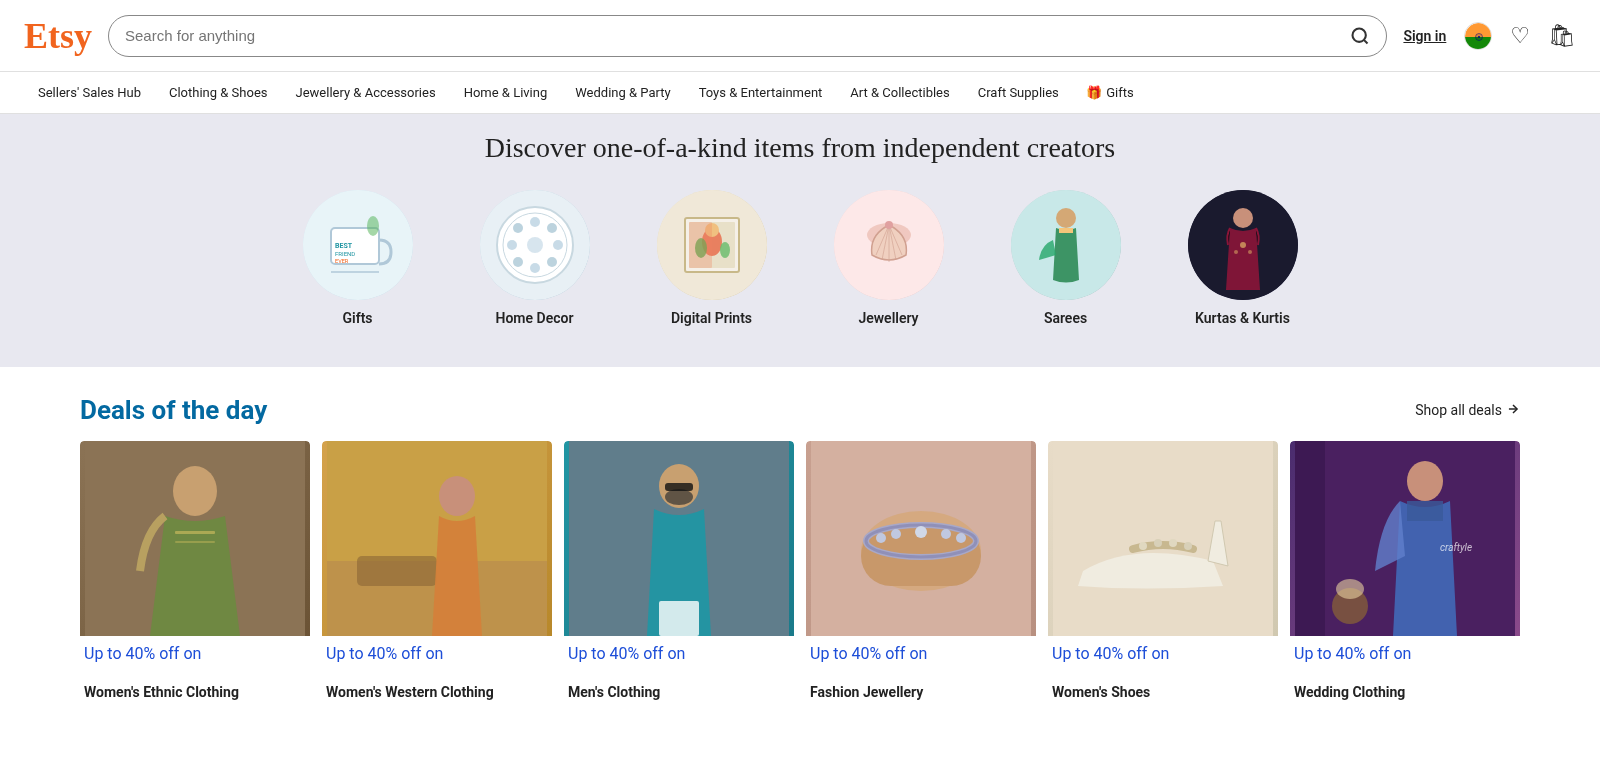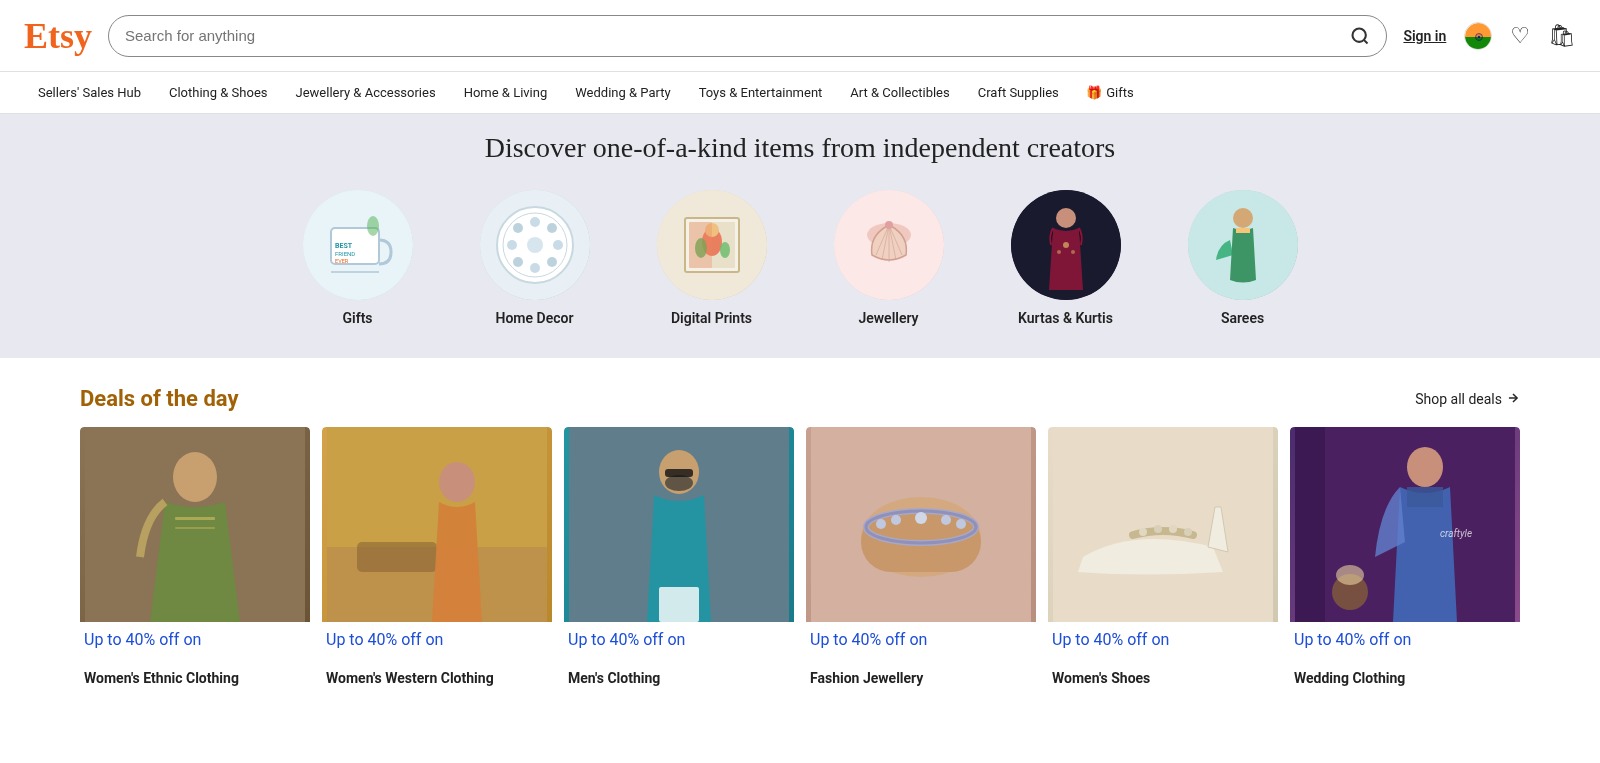--- a/index.html
+++ b/index.html
@@ -89,21 +89,21 @@
     .nav-gifts {
       display: flex;
       align-items: center;
       gap: 4px;
     }
 
     
     .banner {
       background: #e8e8f0;
       text-align: center;
-      padding: 18px 0 8px 0;
+      padding: 18px 0 17px 0;
     }
     .banner-title {
       font-size: 28px;
       font-weight: 400;
       color: #222;
       padding-bottom: 16px;
       font-family: Georgia, serif;
     }
 
     
@@ -146,23 +146,23 @@
     .deals-section {
       padding: 28px 80px 0 80px;
     }
     .deals-header {
       display: flex;
       justify-content: space-between;
       align-items: center;
       margin-bottom: 16px;
     }
     .deals-title {
-      font-size: 22px;
+      font-size: 26px;
       font-weight: 700;
-      color: #a16207;
+      color: #0369a1;
     }
     .shop-all-deals {
       font-size: 14px;
       color: #222;
       cursor: pointer;
       display: flex;
       gap: 4px;
       text-decoration: none;
     }
 
@@ -344,49 +344,49 @@
           <path d="M55 35 L55 72" stroke="#d0a090" stroke-width="1" opacity="0.6"></path>
           <path d="M55 35 L62 70" stroke="#d0a090" stroke-width="1" opacity="0.6"></path>
           <path d="M55 35 L68 65" stroke="#d0a090" stroke-width="1" opacity="0.6"></path>
           <circle cx="55" cy="35" r="4" fill="#e0a0a0"></circle>
         </svg>
       </div>
       <span class="category-label">Jewellery</span>
     </div>
 
     <div class="category-item">
+      <div class="category-circle cat-sarees">
+        <svg viewBox="0 0 110 110" xmlns="http://www.w3.org/2000/svg">
+          <circle cx="55" cy="55" r="55" fill="#c8e8e8"></circle>
+
+          <circle cx="55" cy="28" r="10" fill="#d4a875"></circle>
+          <path d="M45 38 Q55 42 65 38 L68 90 Q55 95 42 90 Z" fill="#2e8b57" opacity="0.9"></path>
+          <path d="M42 50 Q30 55 28 70 Q35 68 45 65Z" fill="#26a669" opacity="0.8"></path>
+          <rect x="48" y="38" width="14" height="5" fill="#f5c57a"></rect>
+        </svg>
+      </div>
+      <span class="category-label">Sarees</span>
+    </div>
+
+    <div class="category-item">
       <div class="category-circle cat-kurtas">
         <svg viewBox="0 0 110 110" xmlns="http://www.w3.org/2000/svg">
           <circle cx="55" cy="55" r="55" fill="#1a1a2e"></circle>
 
           <circle cx="55" cy="28" r="10" fill="#c8907a"></circle>
           <path d="M42 38 Q55 44 68 38 L72 100 L38 100 Z" fill="#8B1538" opacity="0.9"></path>
 
           <circle cx="55" cy="55" r="3" fill="#d4a060" opacity="0.8"></circle>
           <circle cx="48" cy="62" r="2" fill="#d4a060" opacity="0.6"></circle>
           <circle cx="62" cy="62" r="2" fill="#d4a060" opacity="0.6"></circle>
           <path d="M42 38 Q38 45 40 55" stroke="#8B1538" stroke-width="2"></path>
           <path d="M68 38 Q72 45 70 55" stroke="#8B1538" stroke-width="2"></path>
         </svg>
       </div>
       <span class="category-label">Kurtas &amp; Kurtis</span>
-    </div>
-
-    <div class="category-item">
-      <div class="category-circle cat-sarees">
-        <svg viewBox="0 0 110 110" xmlns="http://www.w3.org/2000/svg">
-          <circle cx="55" cy="55" r="55" fill="#c8e8e8"></circle>
-
-          <circle cx="55" cy="28" r="10" fill="#d4a875"></circle>
-          <path d="M45 38 Q55 42 65 38 L68 90 Q55 95 42 90 Z" fill="#2e8b57" opacity="0.9"></path>
-          <path d="M42 50 Q30 55 28 70 Q35 68 45 65Z" fill="#26a669" opacity="0.8"></path>
-          <rect x="48" y="38" width="14" height="5" fill="#f5c57a"></rect>
-        </svg>
-      </div>
-      <span class="category-label">Sarees</span>
     </div>
 
   </div>
 </div>
 
 <div class="deals-section">
   <div class="deals-header">
     <h2 class="deals-title">Deals of the day</h2>
     <a class="shop-all-deals">
       <span>Shop all deals</span>

